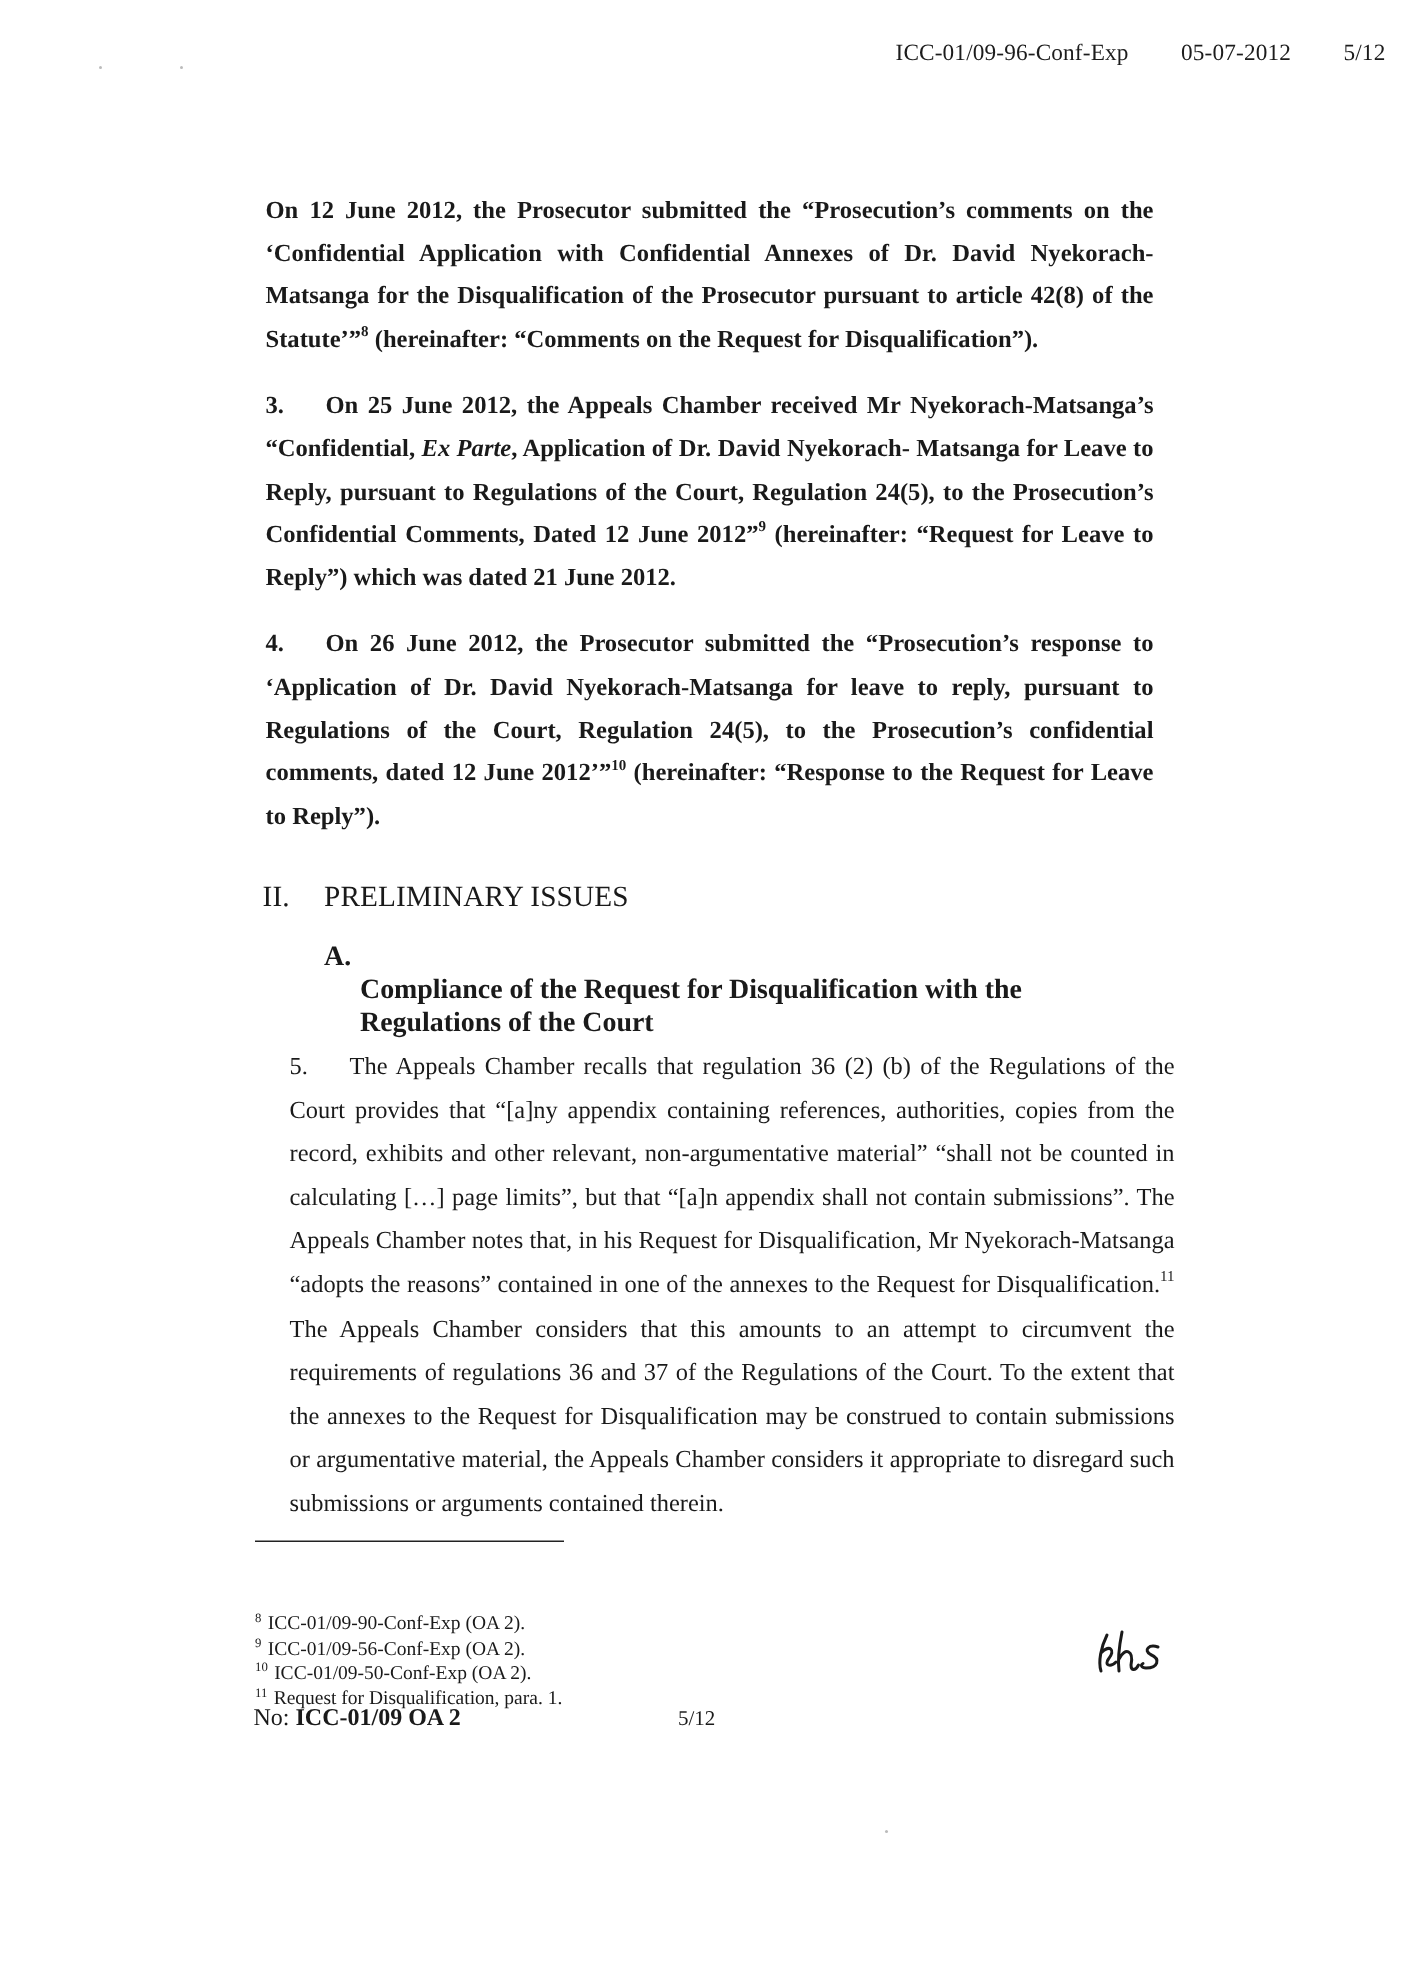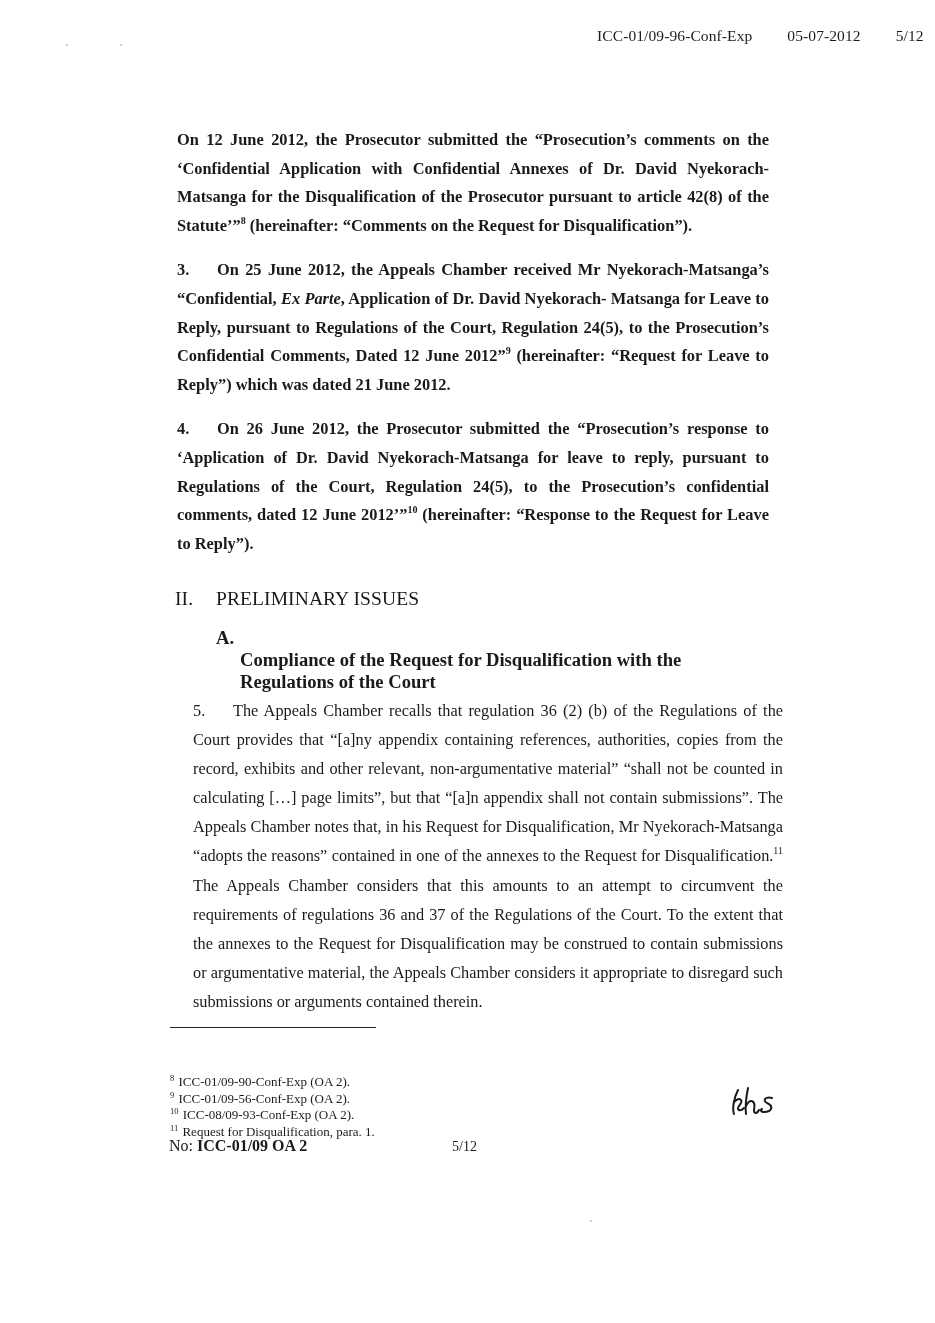--- a/index.html
+++ b/index.html
@@ -189,21 +189,21 @@
   <span class="letter">A.</span><span class="text">Compliance of the Request for Disqualification with the Regulations of the Court</span>
 </div>
 
 <p class="para5"><span class="num">5.</span><span>The Appeals Chamber recalls that regulation 36 (2) (b) of the Regulations of the Court provides that “[a]ny appendix containing references, authorities, copies from the record, exhibits and other relevant, non-argumentative material” “shall not be counted in calculating […] page limits”, but that “[a]n appendix shall not contain submissions”. The Appeals Chamber notes that, in his Request for Disqualification, Mr Nyekorach-Matsanga “adopts the reasons” contained in one of the annexes to the Request for Disqualification.</span><sup>11</sup><span> The Appeals Chamber considers that this amounts to an attempt to circumvent the requirements of regulations 36 and 37 of the Regulations of the Court. To the extent that the annexes to the Request for Disqualification may be construed to contain submissions or argumentative material, the Appeals Chamber considers it appropriate to disregard such submissions or arguments contained therein.</span></p>
 
 <div class="footnote-rule"></div>
 
 <div class="footnotes">
   <div class="fn"><sup>8</sup><span> ICC-01/09-90-Conf-Exp (OA 2).</span></div>
   <div class="fn"><sup>9</sup><span> ICC-01/09-56-Conf-Exp (OA 2).</span></div>
-  <div class="fn"><sup>10</sup><span> ICC-08/09-93-Conf-Exp (OA 2).</span></div>
+  <div class="fn"><sup>10</sup><span> ICC-01/09-50-Conf-Exp (OA 2).</span></div>
   <div class="fn"><sup>11</sup><span> Request for Disqualification, para. 1.</span></div>
 </div>
 
 <div class="signature">
   <svg width="52" height="36" viewBox="0 0 52 36">
     <path d="M8 6 C4 14, 2 24, 4 30 M4 18 C10 12, 14 16, 9 22 C6 26, 10 28, 14 24" fill="none" stroke="#1a1a1a" stroke-width="2" stroke-linecap="round"></path>
     <path d="M18 4 C16 14, 15 22, 16 30 M16 22 C20 14, 26 16, 24 26 C24 30, 27 30, 29 26" fill="none" stroke="#1a1a1a" stroke-width="2" stroke-linecap="round"></path>
     <path d="M42 14 C36 12, 32 16, 37 19 C44 22, 42 28, 34 28 C31 28, 30 26, 32 25" fill="none" stroke="#1a1a1a" stroke-width="2" stroke-linecap="round"></path>
   </svg>
 </div>

